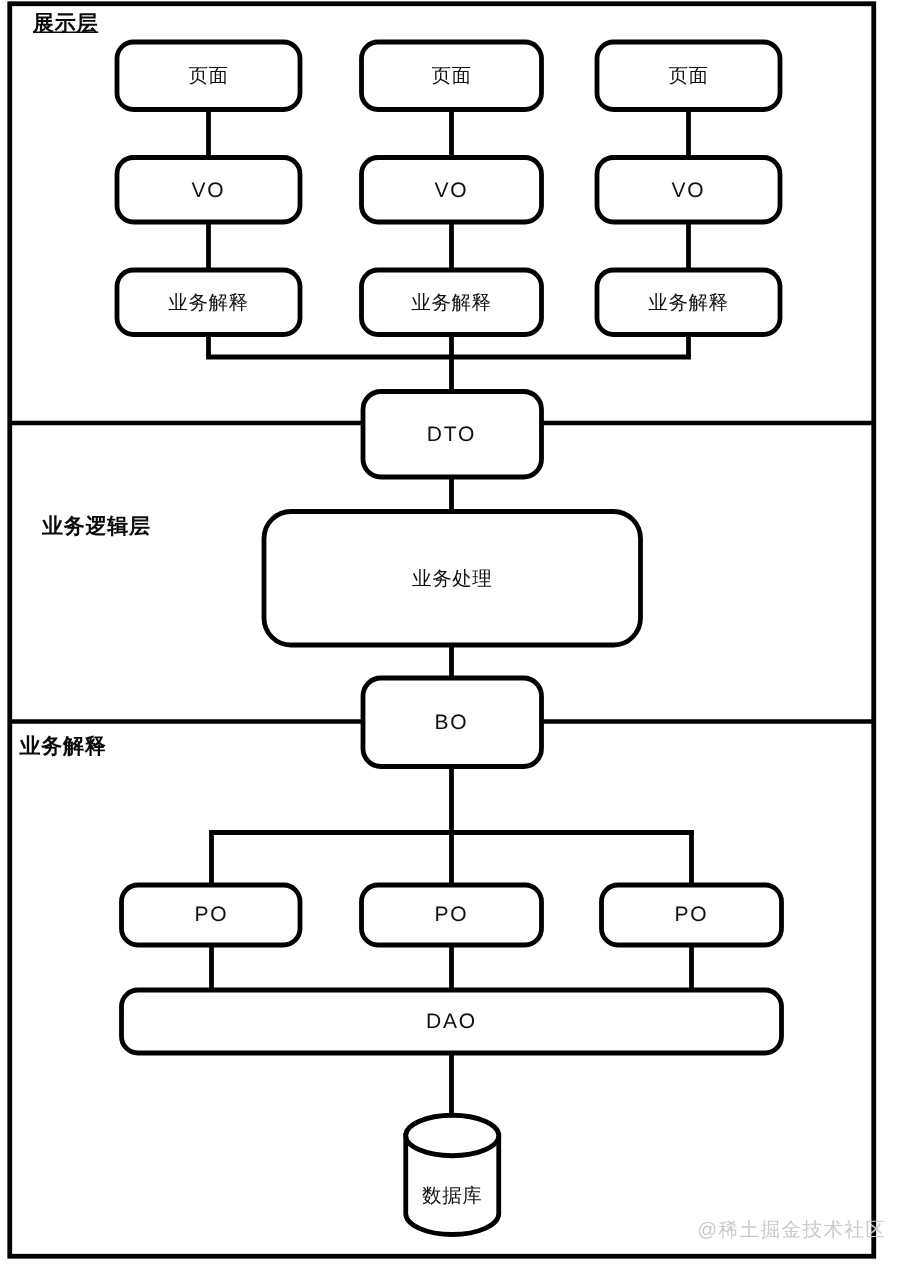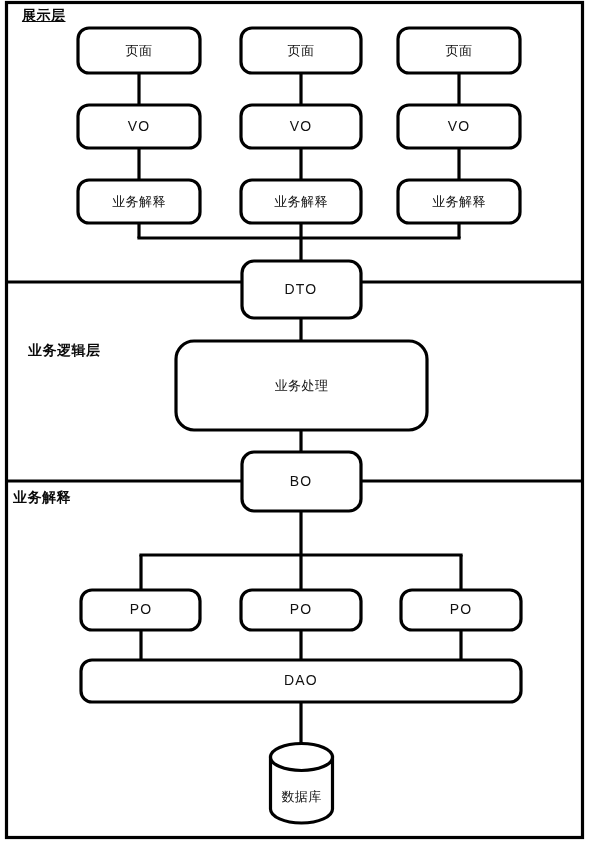--- a/index.html
+++ b/index.html
@@ -183,14 +183,15 @@
     <path class="cyl-body" d="M 270.5 757 L 270.5 809 A 31 14 0 0 0 332.5 809 L 332.5 757 Z"></path>
     <ellipse class="cyl-top" cx="301.5" cy="757" rx="31" ry="13.5"></ellipse>
     <text class="node-label" x="301.5" y="798">数据库</text>
 
   </svg>
 
   <div class="layer-label" style="left:22px; top:7px;text-decoration:underline;">展示层</div>
   <div class="layer-label" style="left:28px; top:297px;margin-top:45px;">业务逻辑层</div>
   <div class="layer-label" style="left:13px; top:489px;">业务解释</div>
 
+  <div id="watermark">@稀土掘金技术社区</div>
 
 </div>
 
 </body></html>

